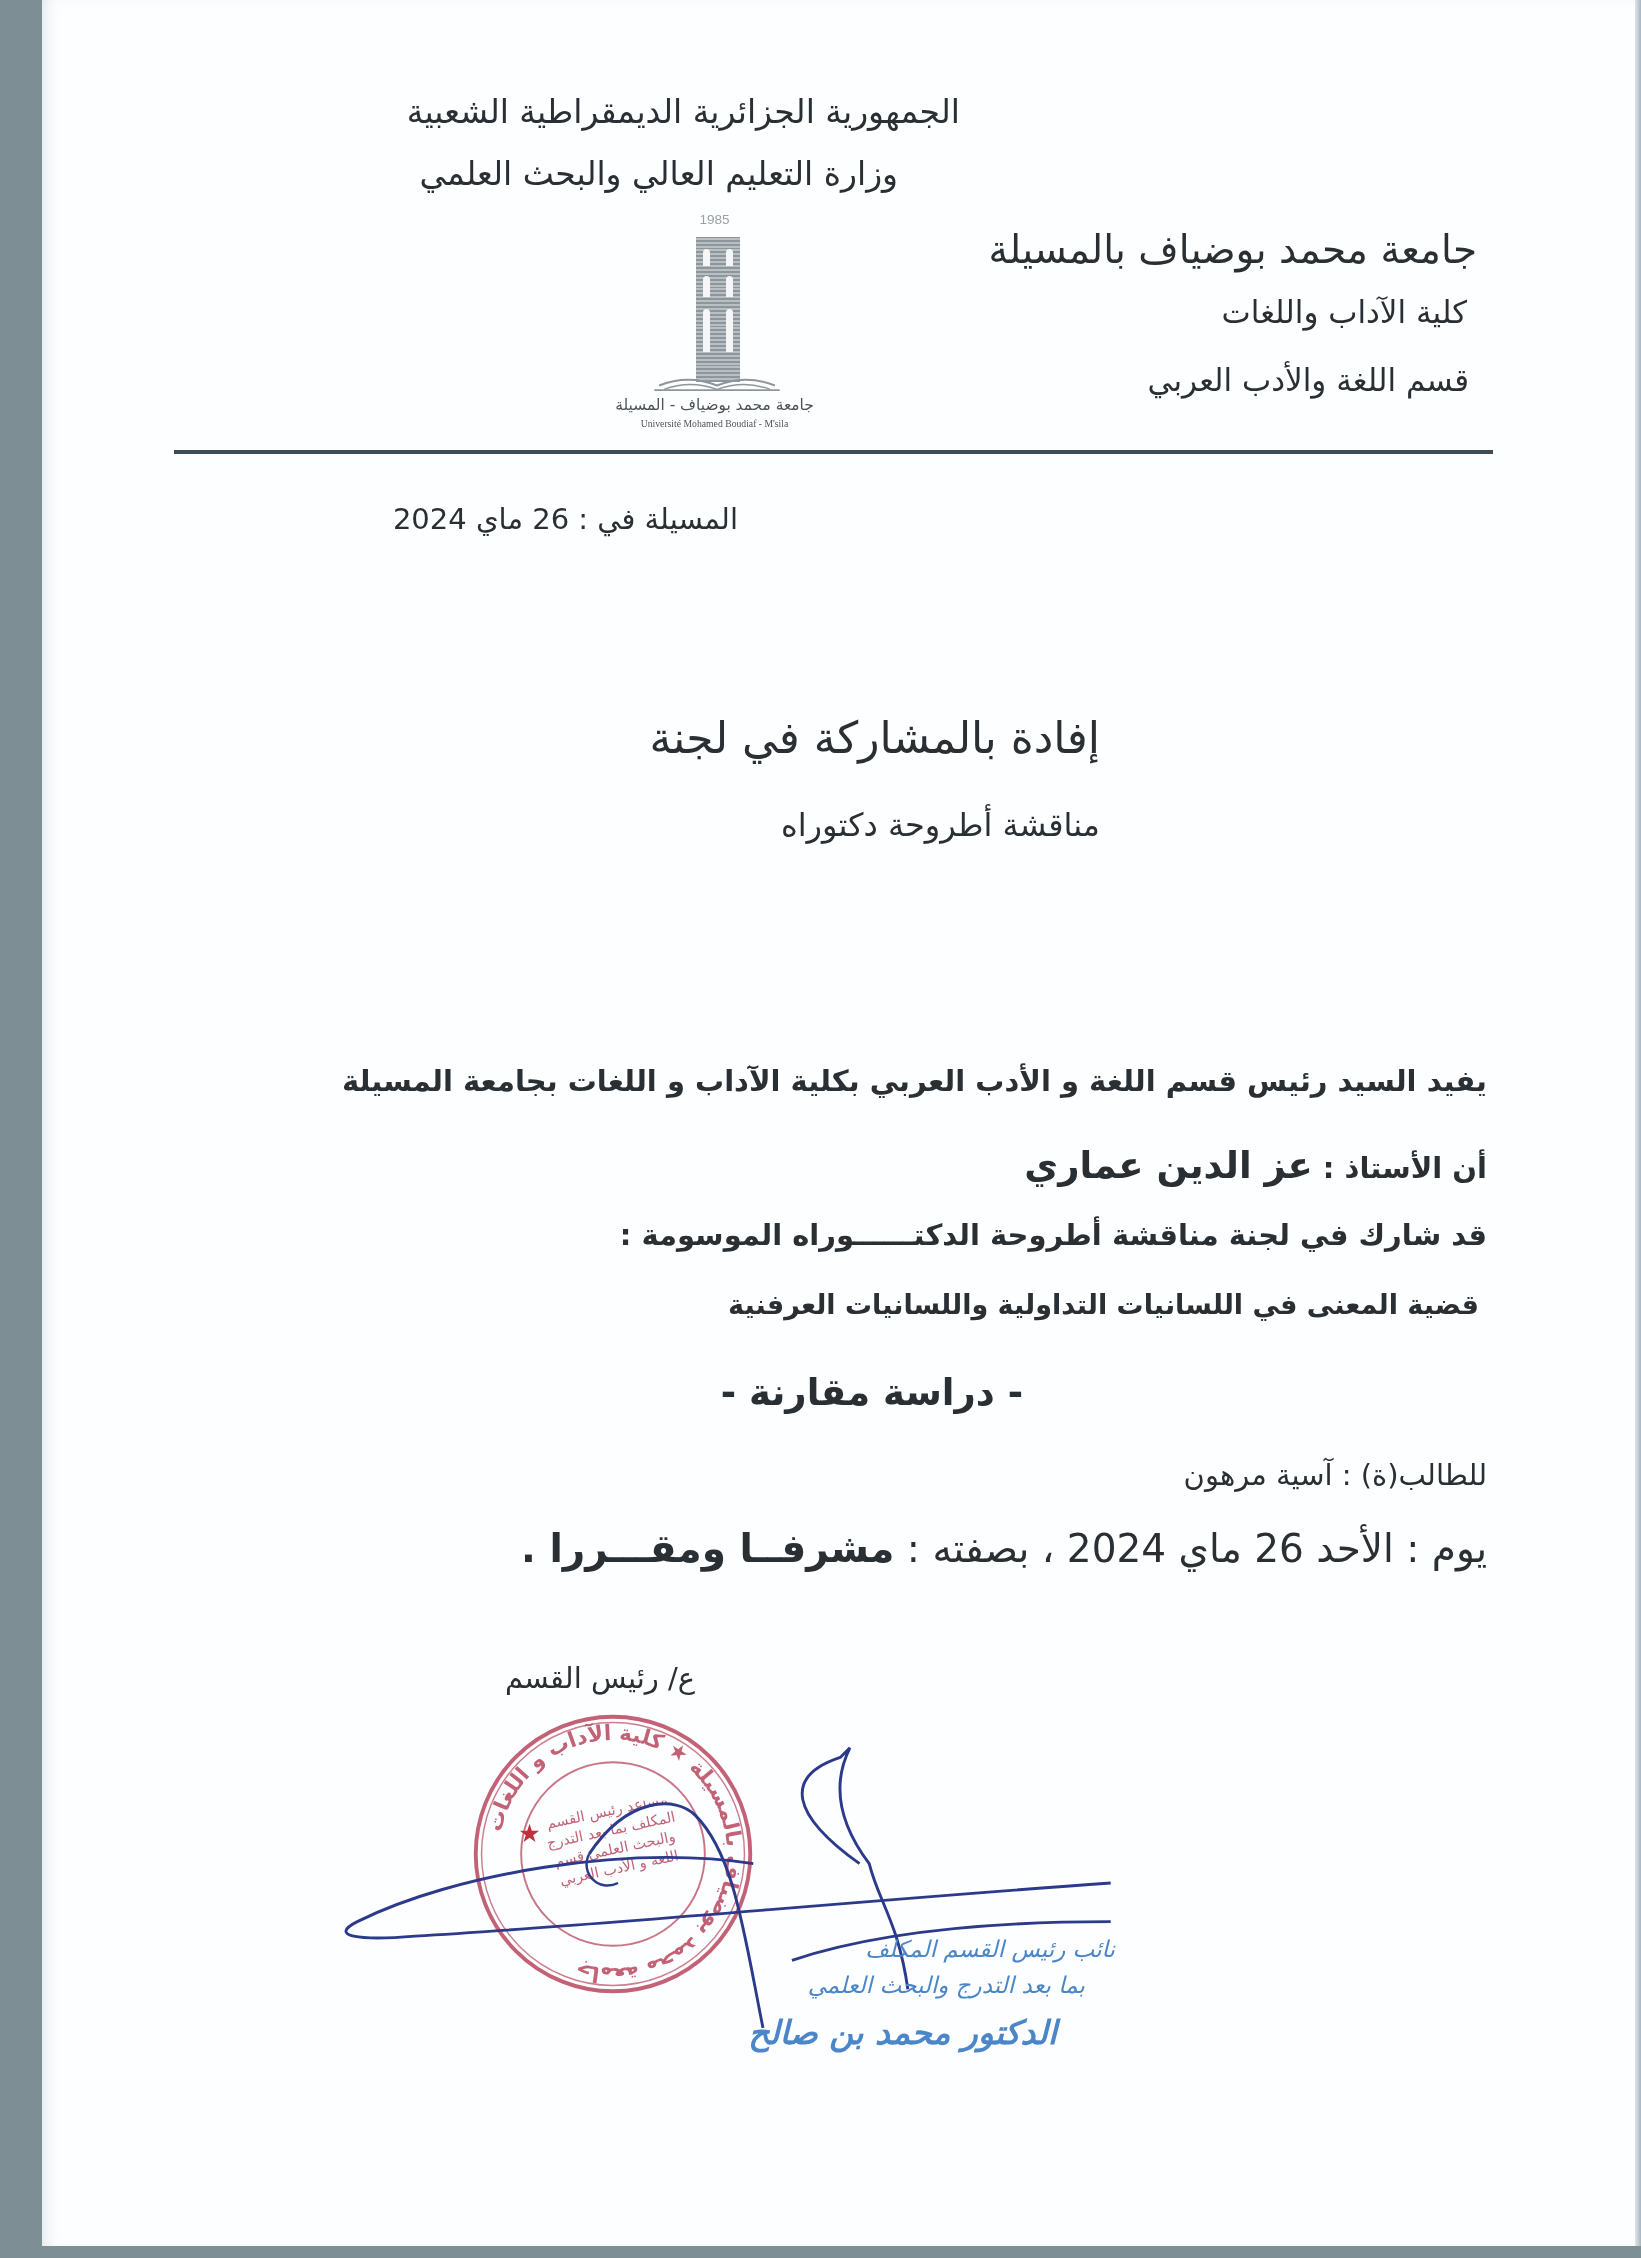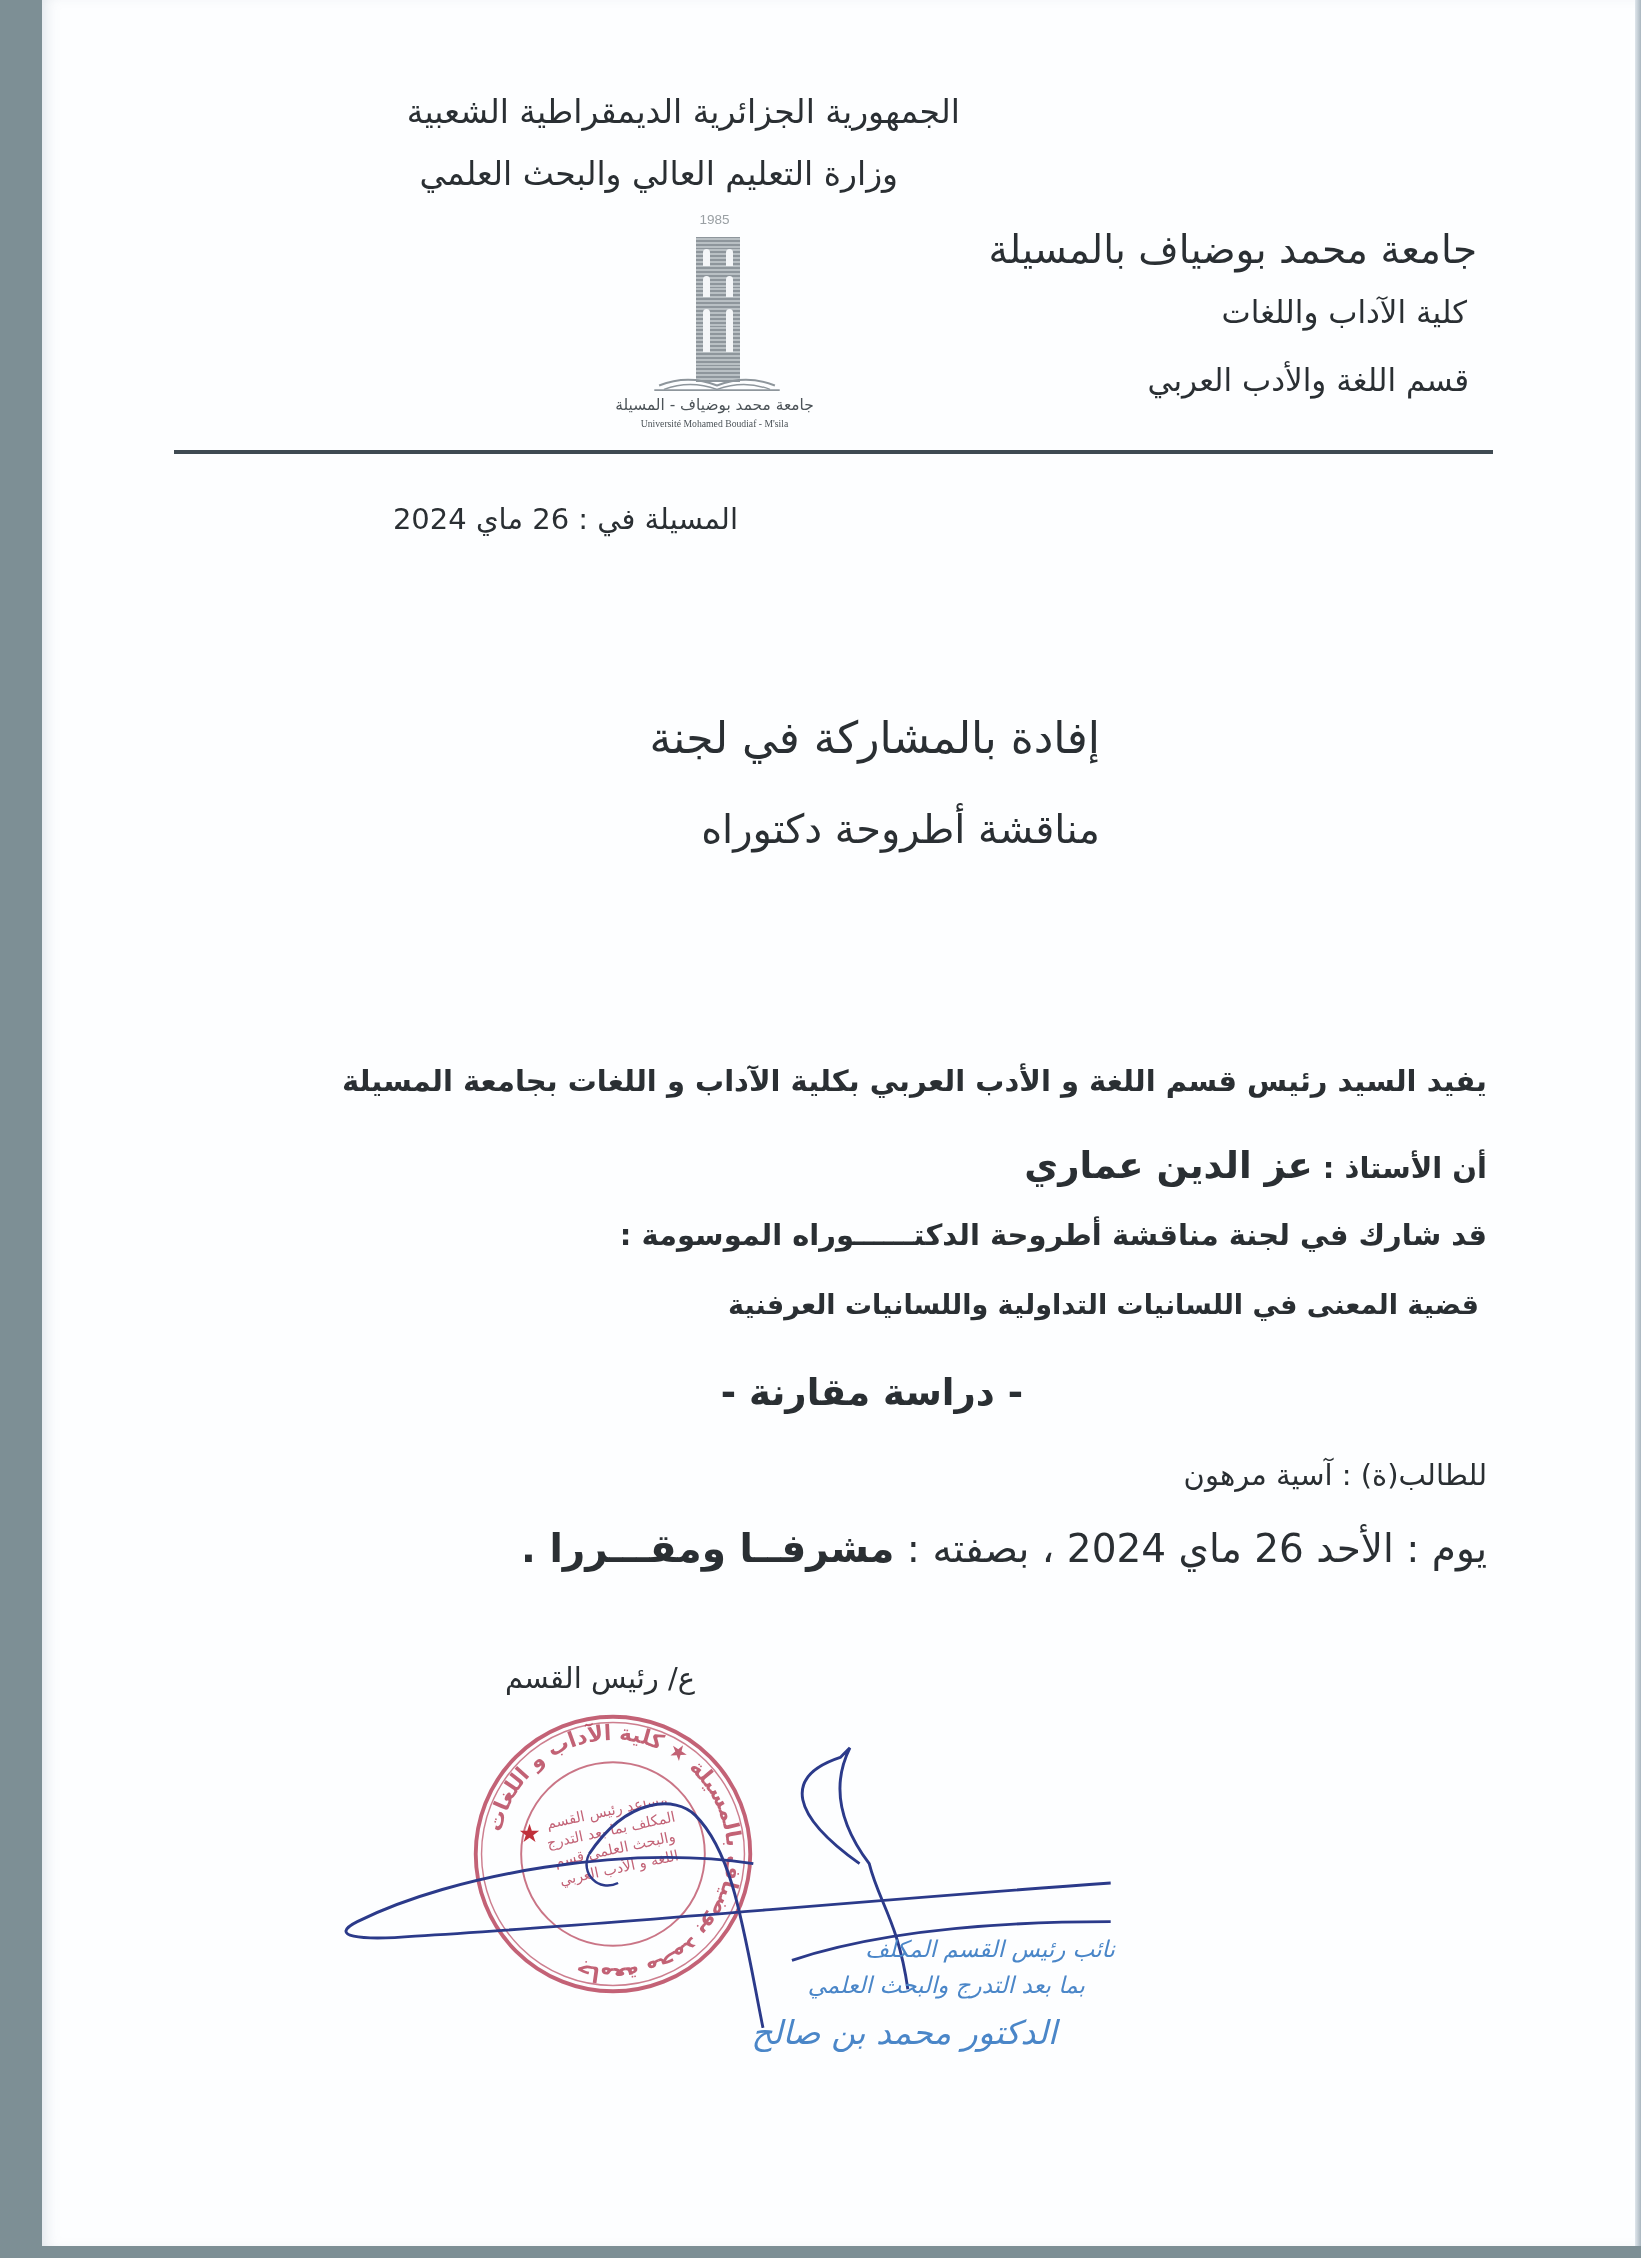--- a/index.html
+++ b/index.html
@@ -33,41 +33,41 @@
     .logo-win { position: absolute; width: 7.7px; background: #f4f6f8; border-radius: 3.9px 3.9px 0 0; }
     .logo-book { position: absolute; left: 48px; top: 164px; width: 126px; height: 19.3px; }
     .logo-ar { position: absolute; right: 0; left: 0; top: 188px; text-align: center; font-size: 15.4px; color: #4c5358; direction: rtl; }
     .logo-fr { position: absolute; left: 0; right: 0; top: 210px; text-align: center; font-size: 9.7px; color: #4c5358; font-family: Liberation Serif, serif; }
 
     .divider { position: absolute; left: 174px; top: 450px; width: 1319px; height: 3.9px; background: #3f4a52; }
 
     .date-line { font-size: 29px; right: 903px; top: 502px; font-family: "DejaVu Sans", sans-serif; }
 
     .title-1 { font-size: 44px; right: 541px; top: 712px; }
-    .title-2 { font-size: 40px; right: 541px; top: 806px; margin-left: 11px; }
+    .title-2 { font-size: 32px; right: 541px; top: 806px; margin-left: 11px; }
 
     .body-intro { font-size: 29px; right: 154px; top: 1064px; font-weight: bold; }
     .prof-line { right: 154px; top: 1144px; font-size: 29px; }
     .prof-label { font-weight: bold; }
     .prof-name { font-size: 37px; font-weight: bold; }
     .participated { font-size: 29px; right: 154px; top: 1218px; font-weight: bold; }
     .thesis-title { font-size: 27px; right: 162px; top: 1289px; font-weight: bold; }
     .thesis-sub { font-size: 37px; right: 618px; top: 1371px; font-weight: bold; text-align: right; }
     .student-line { font-size: 29px; right: 154px; top: 1458px; }
     .day-line { font-size: 39px; right: 154px; top: 1526px; }
     .day-role { font-weight: bold; }
 
     .head-label { font-size: 29px; right: 946px; top: 1661px; }
 
     .stamp { position: absolute; left: 468px; top: 1709px; width: 290px; height: 290px; }
     .sig { position: absolute; left: 338px; top: 1738px; width: 792px; height: 290px; }
     .blue-sign { color: #4a86c8; font-size: 23px; font-style: italic; }
     .bs-1 { right: 526px; top: 1936px; }
     .bs-2 { right: 556px; top: 1972px; }
-    .bs-3 { right: 584px; top: 2013px; font-size: 33px; }
+    .bs-3 { right: 584px; top: 2013px; font-size: 33px; font-weight: bold; }
   </style>
 </head>
 <body>
 
 <div class="paper"></div>
 <div class="right-edge"></div>
 
 <div class="rtl hdr-national">الجمهورية الجزائرية الديمقراطية الشعبية</div>
 <div class="rtl hdr-ministry">وزارة التعليم العالي والبحث العلمي</div>
 <div class="rtl hdr-univ">جامعة محمد بوضياف بالمسيلة</div>

